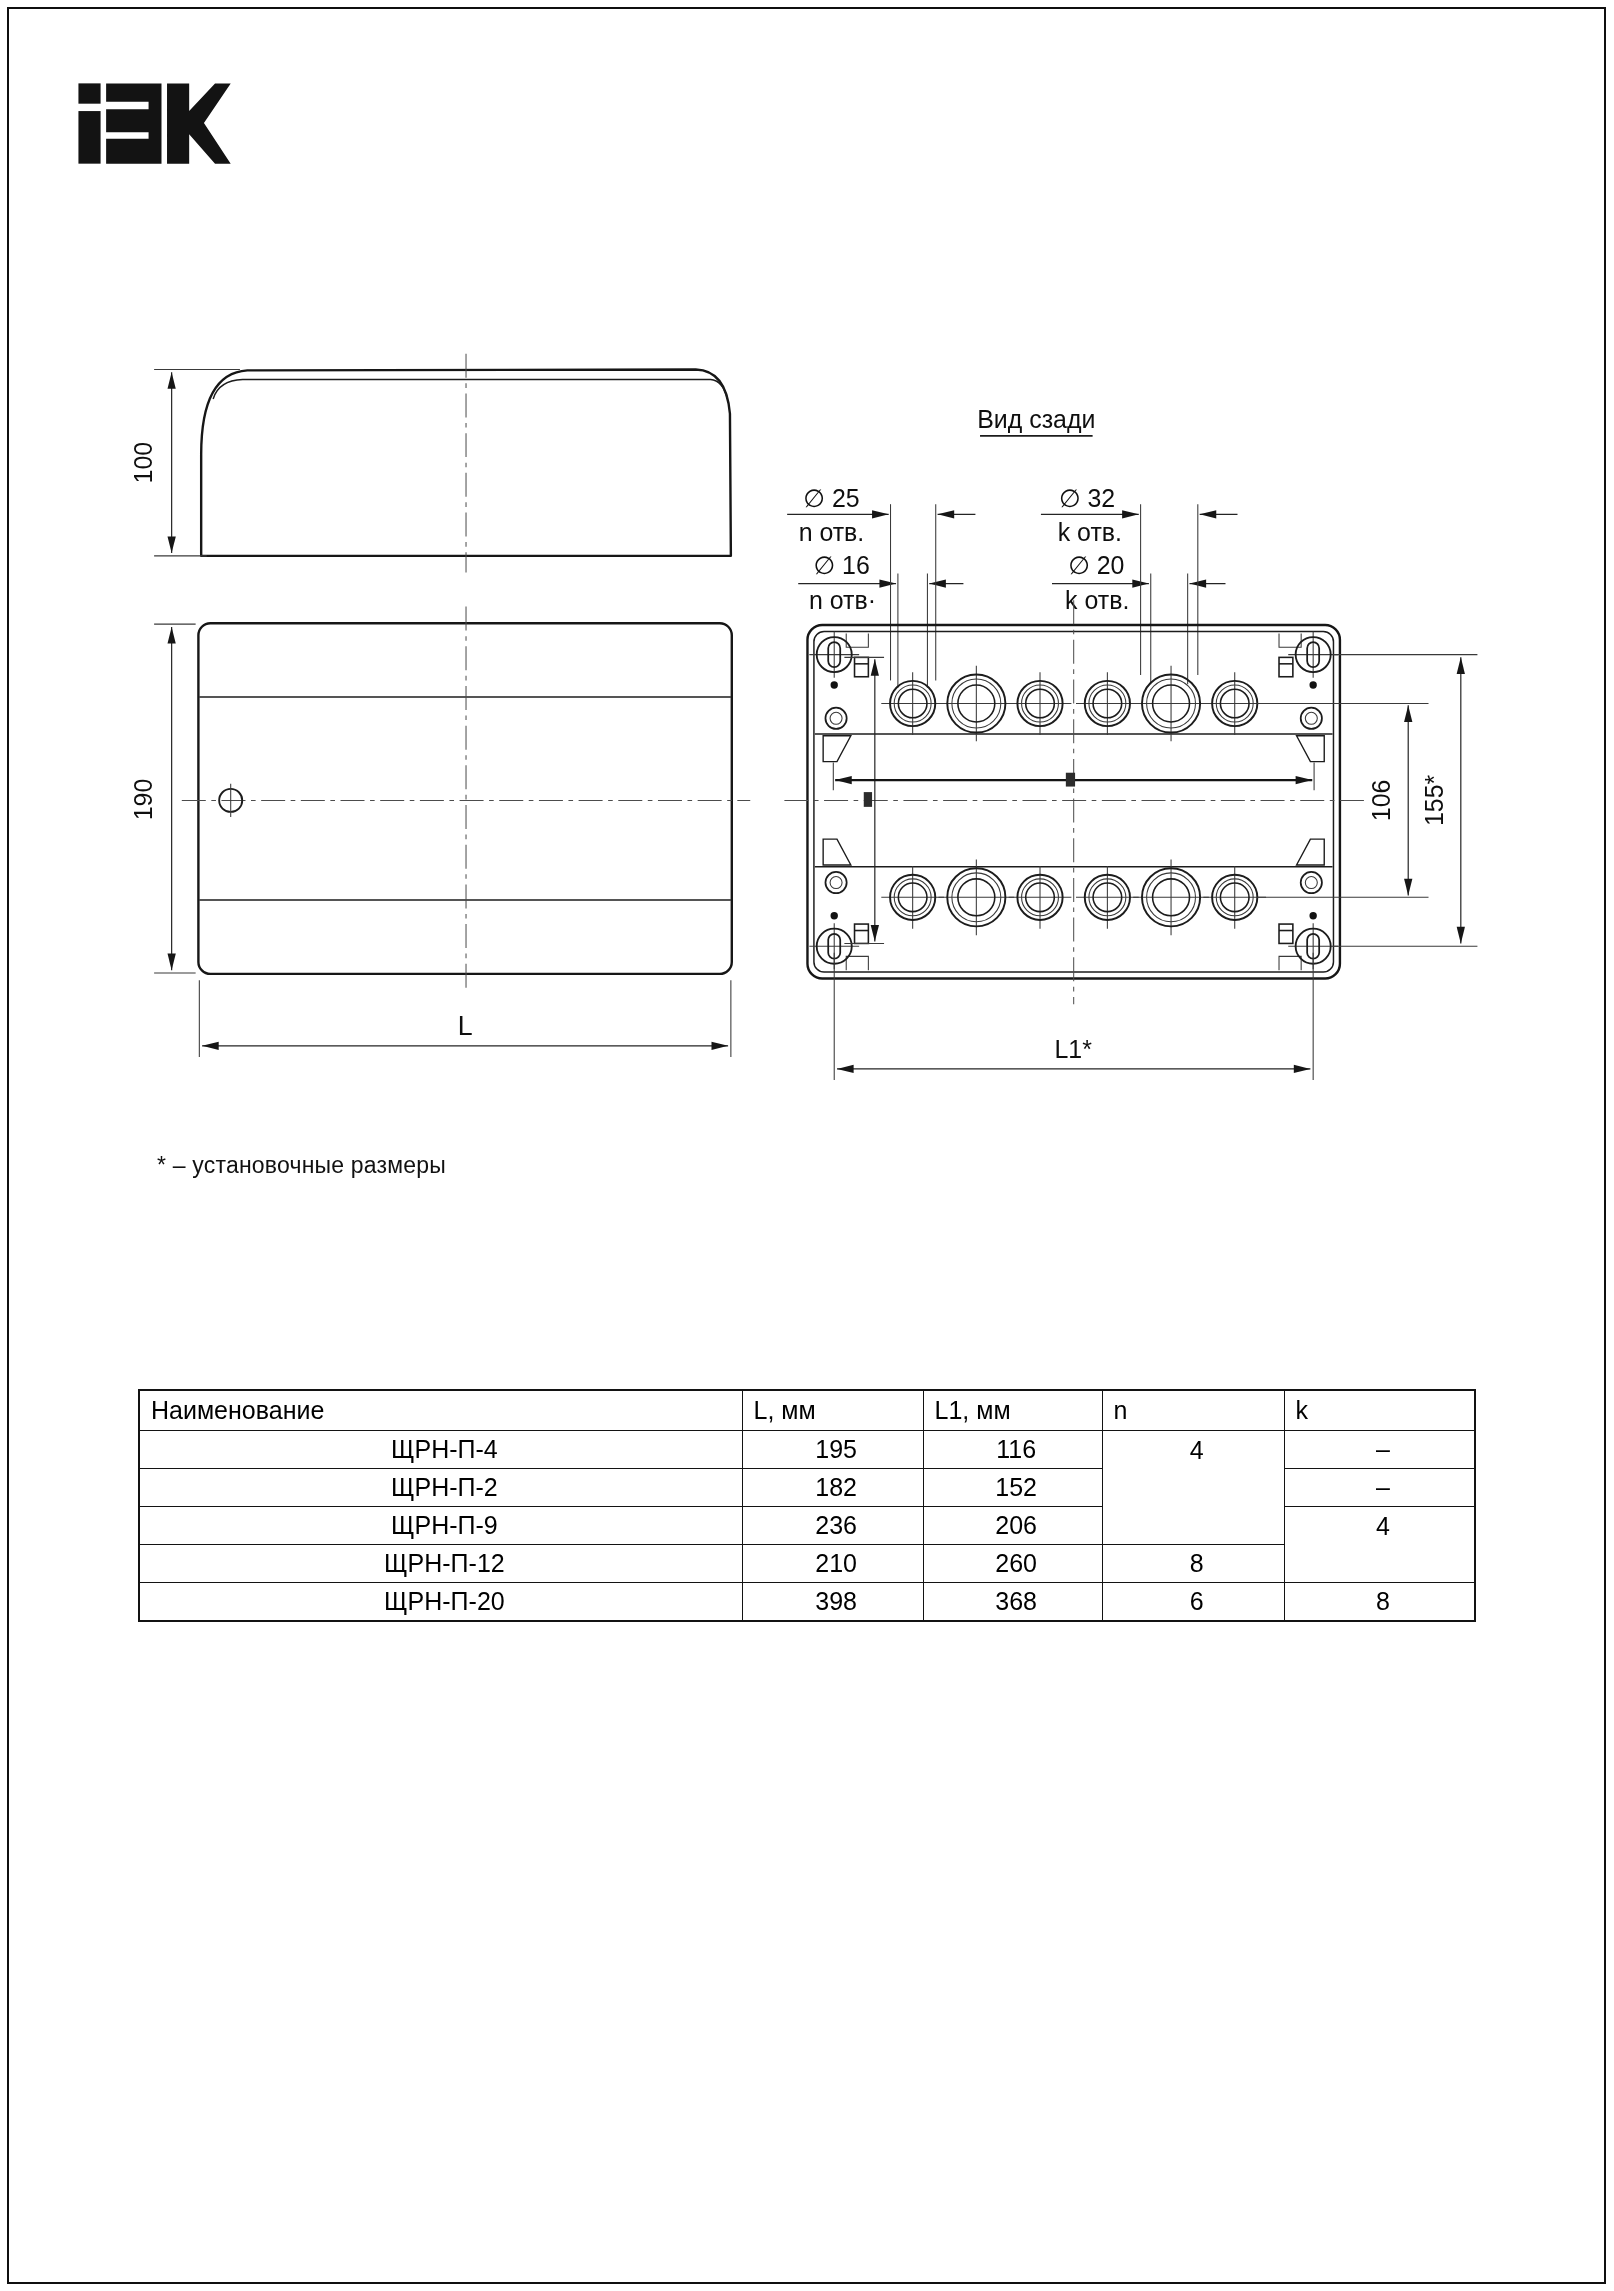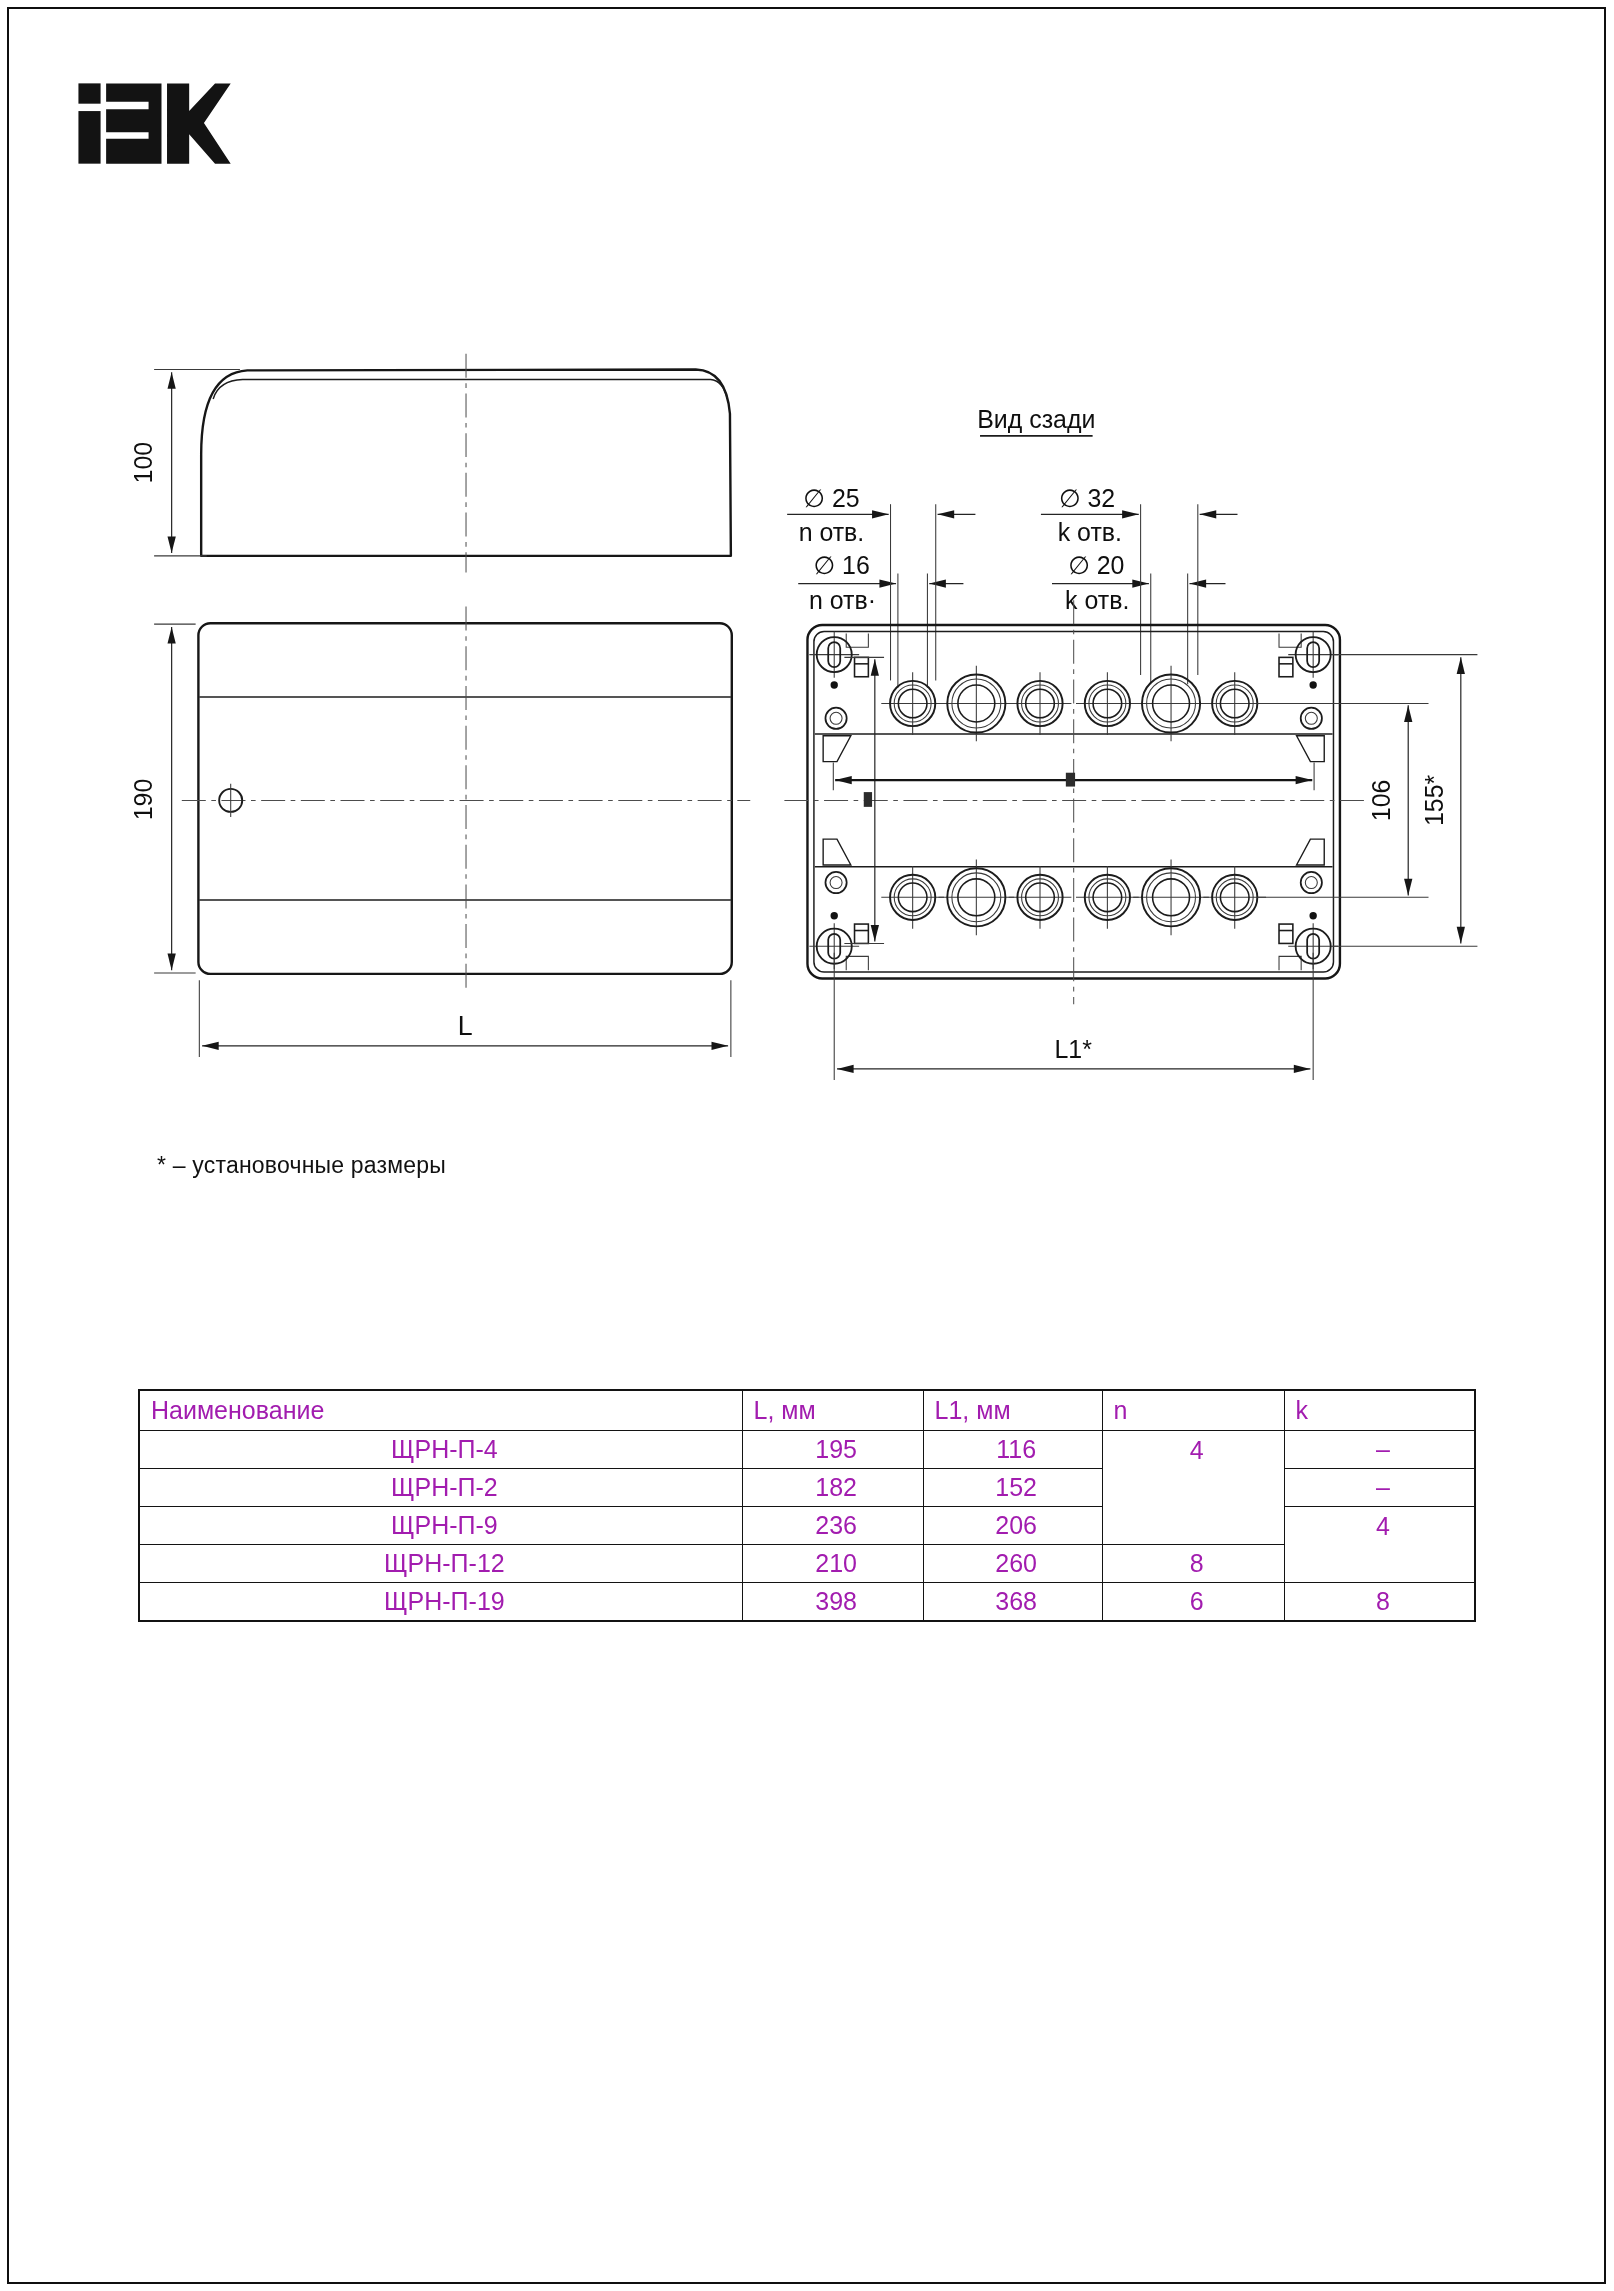--- a/index.html
+++ b/index.html
@@ -14,21 +14,21 @@
   .dim{fill:none;stroke:#242424;stroke-width:1.3;}
   .dimb{fill:none;stroke:#141414;stroke-width:2.3;}
   .cl{fill:none;stroke:#4c4c4c;stroke-width:1.1;stroke-dasharray:26 6 5 6;}
   text.t{fill:#0f0f0f;font-size:27px;font-family:"Liberation Sans",sans-serif;}
   text.tl{fill:#0f0f0f;font-size:29px;font-family:"Liberation Sans",sans-serif;}
   
   .note{position:absolute;left:157px;top:1104px;font-size:23px;letter-spacing:0.2px;margin-top:48px;}
   .caption{position:absolute;left:151px;top:1187px;font-size:25px;letter-spacing:0.1px;white-space:nowrap;}
   
   table.spec{position:absolute;left:138px;top:1389px;border-collapse:collapse;table-layout:fixed;
-             font-size:25px;color:#a21caf;border:2.8px solid #131313;}
+             font-size:25px;color:#000000;border:2.8px solid #131313;}
   table.spec th,table.spec td{border:1.8px solid #131313;text-align:left;font-weight:normal;
              padding:0 3.7px 0 11px;vertical-align:middle;overflow:hidden;white-space:nowrap;}
   table.spec thead th{height:39px;}
   table.spec tbody td{height:37px;text-align:center;}
   table.spec td.top{vertical-align:top;padding-top:4.6px;}
 </style>
 </head>
 <body>
 
 <div class="page">
@@ -256,21 +256,21 @@
         <td>206</td>
         <td class="top" rowspan="2">4</td>
       </tr>
       <tr>
         <td>ЩРН-П-12</td>
         <td>210</td>
         <td>260</td>
         <td>8</td>
       </tr>
       <tr>
-        <td>ЩРН-П-19</td>
+        <td>ЩРН-П-20</td>
         <td>398</td>
         <td>368</td>
         <td>6</td>
         <td>8</td>
       </tr>
     </tbody>
   </table>
 </div>
 
 

